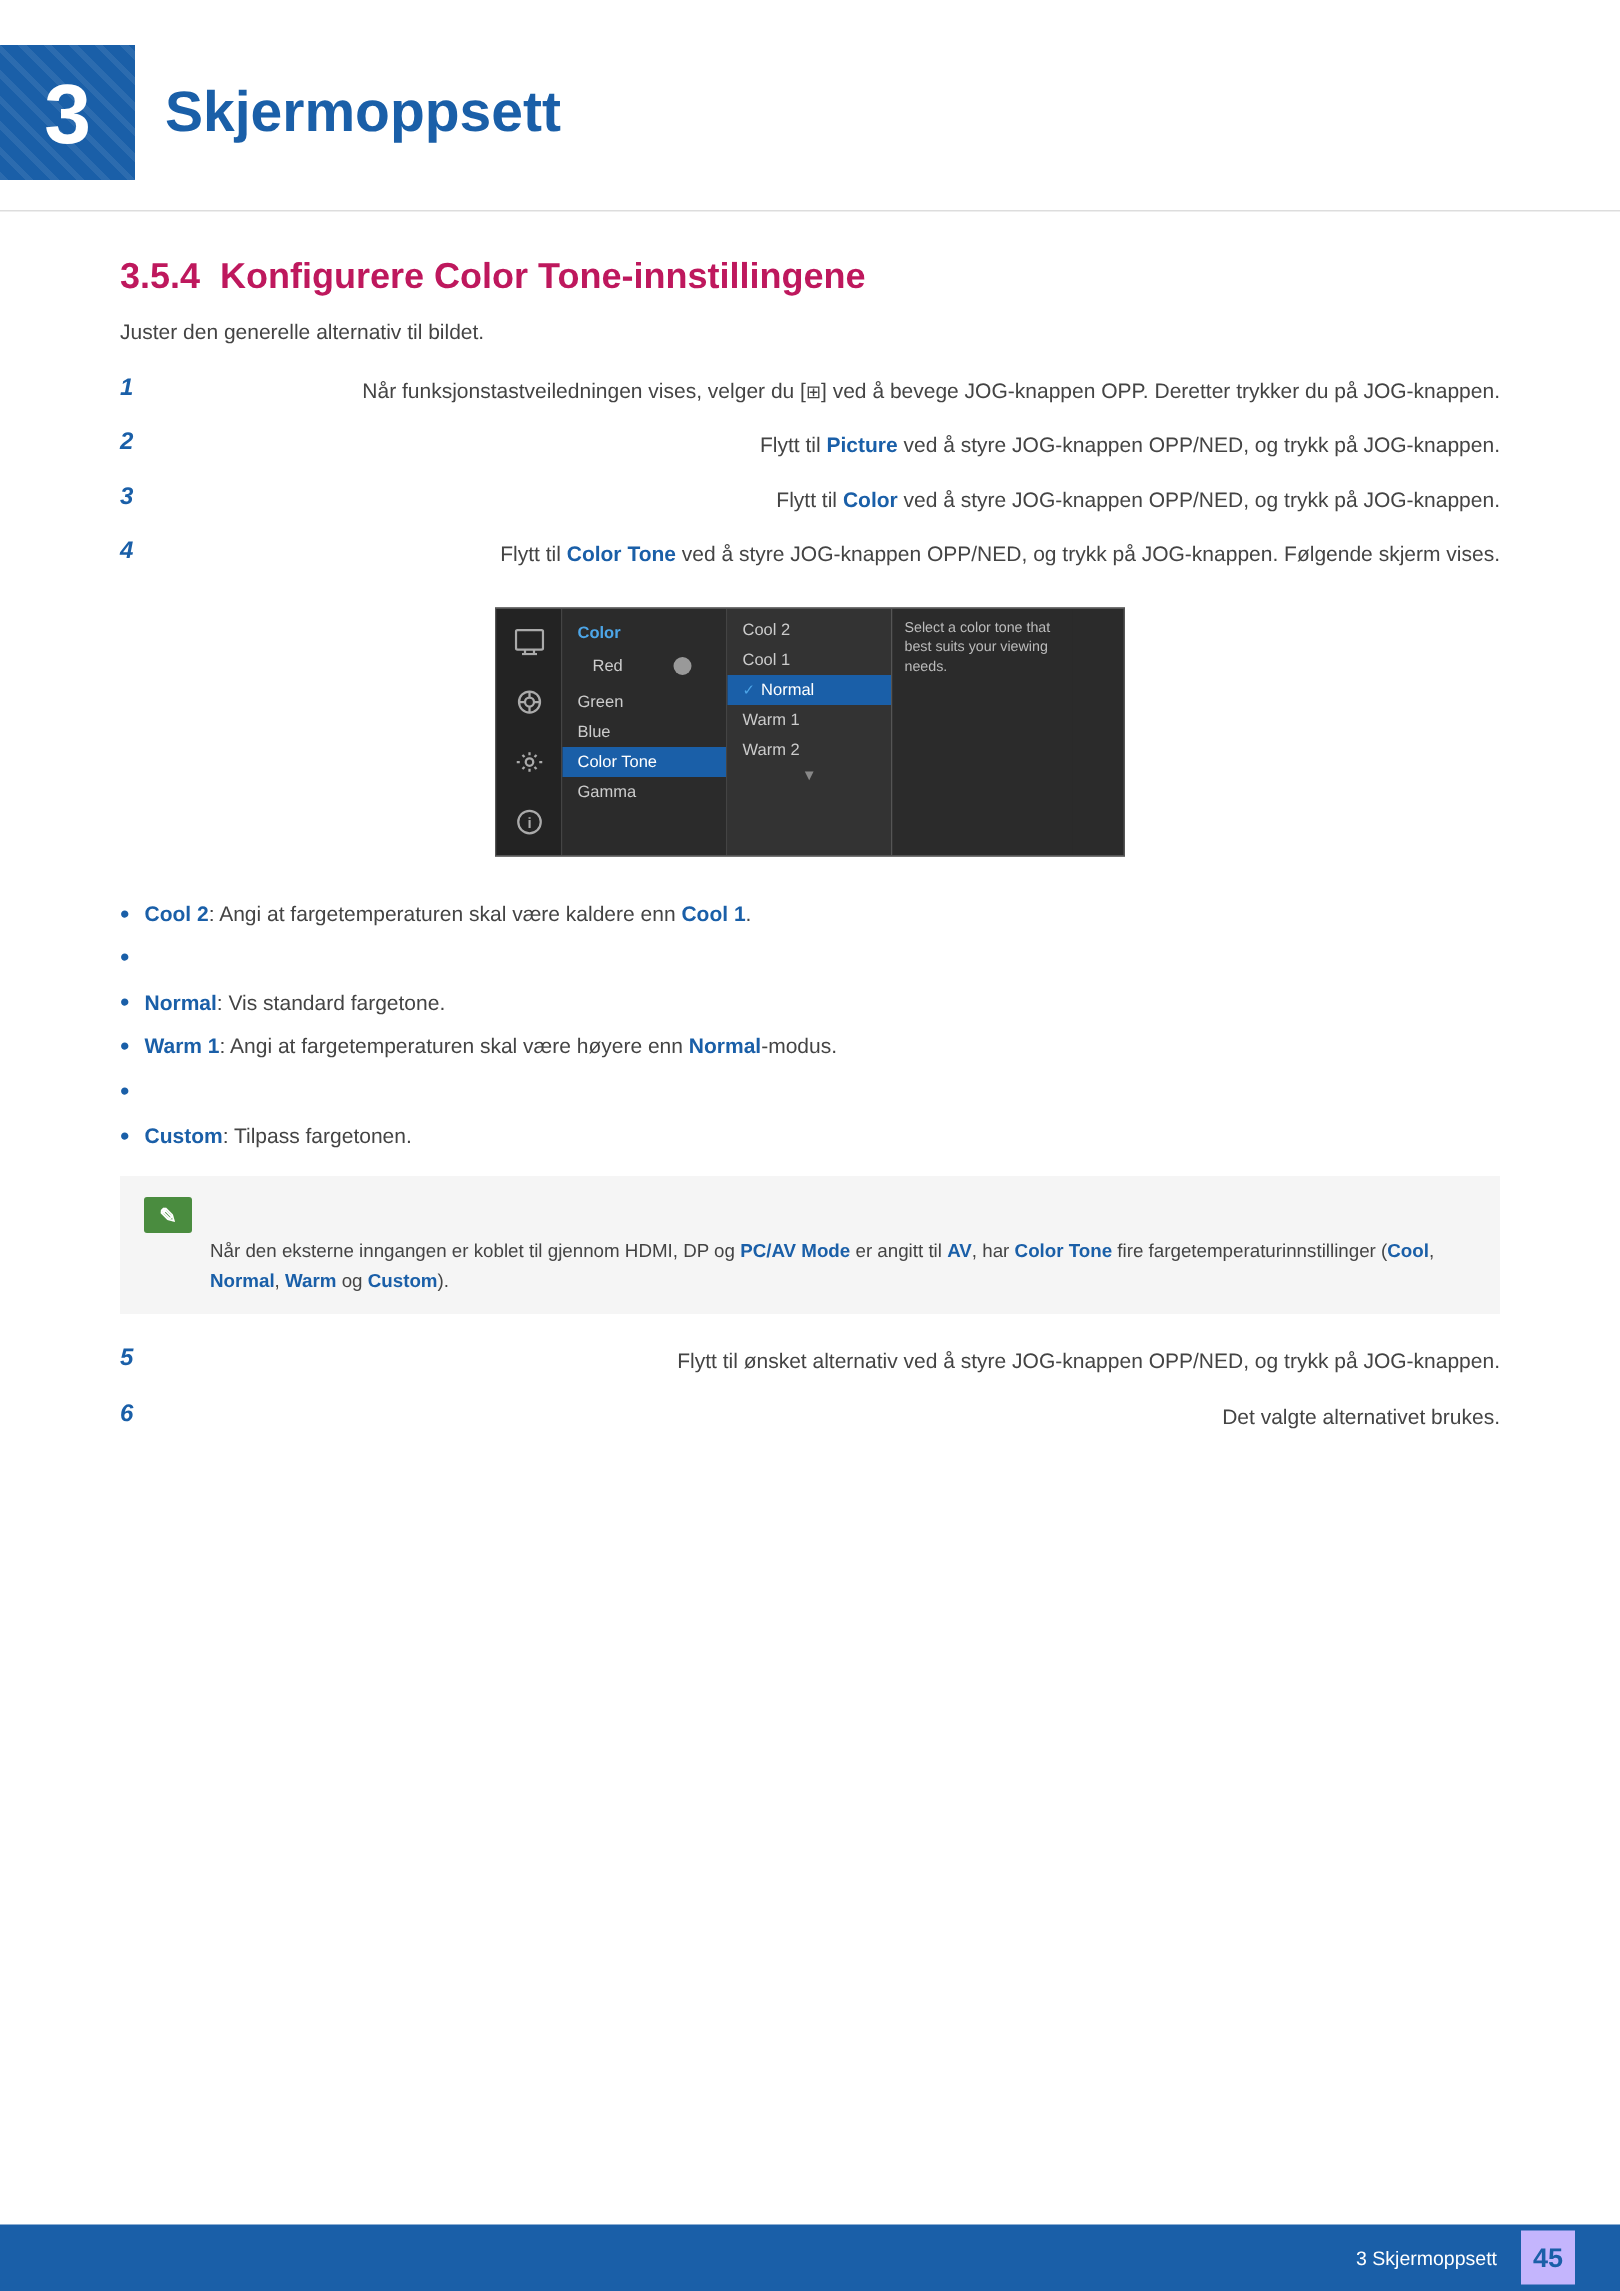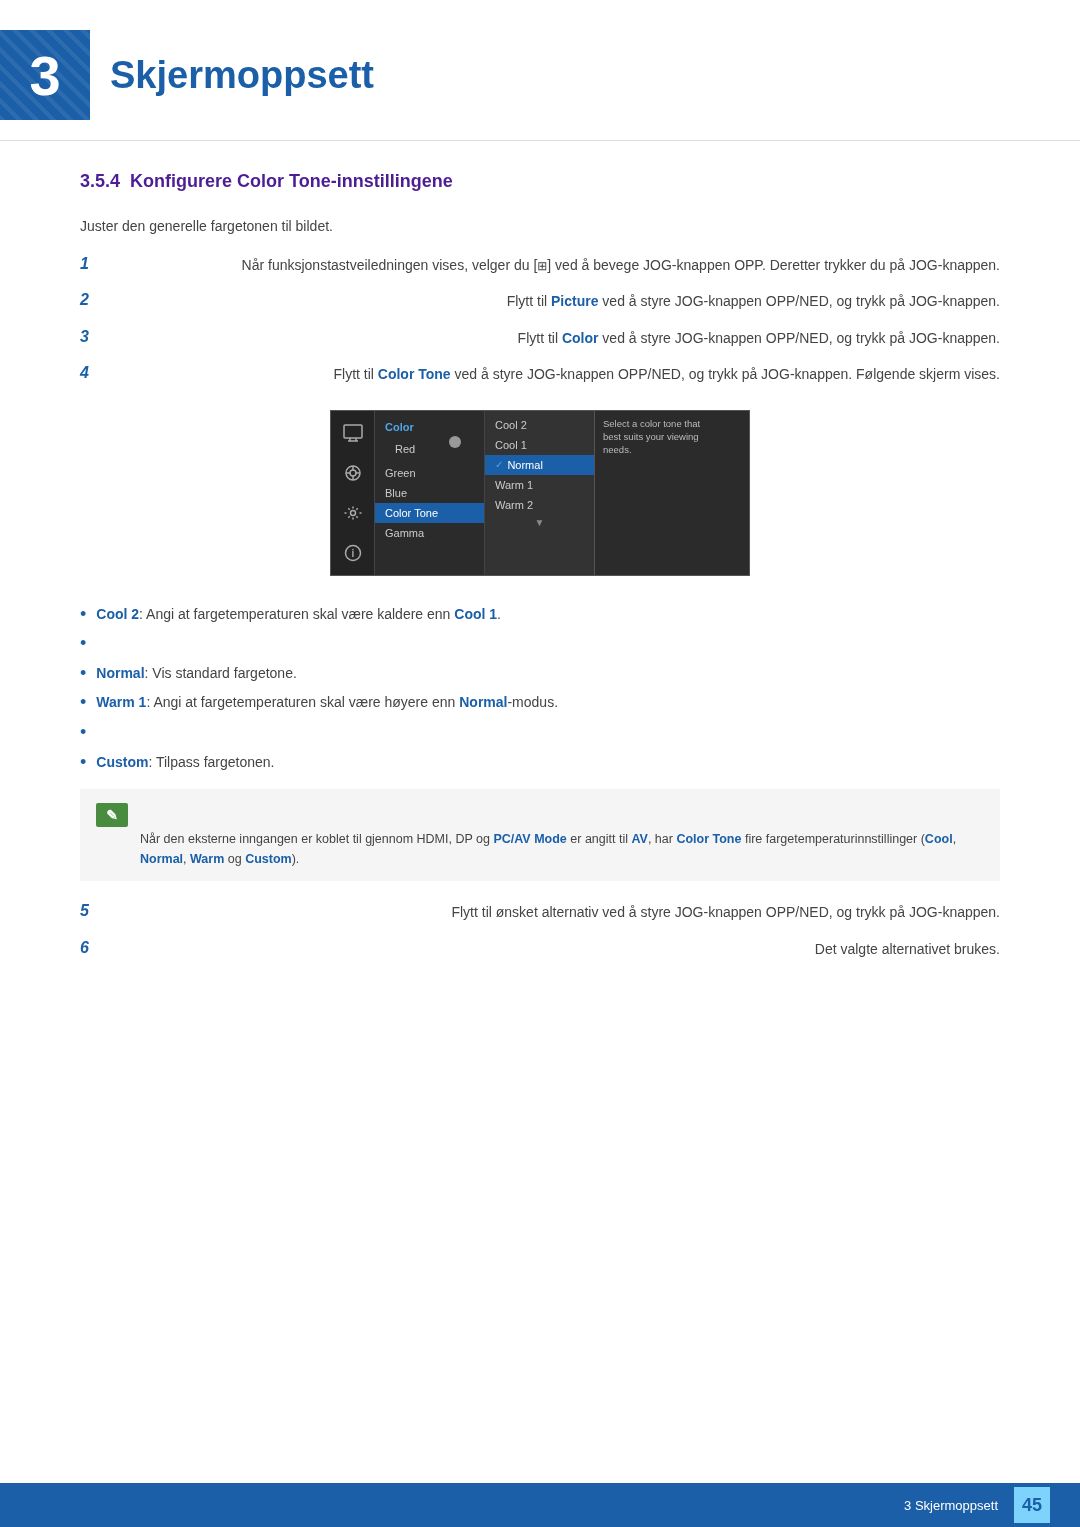--- a/index.html
+++ b/index.html
@@ -58,24 +58,24 @@
       font-weight: bold;
       color: #1a5fa8;
     }
 
     .content {
       padding: 0 80px 80px 80px;
     }
 
     
     .section-heading {
-      font-size: 18px;
-      font-weight: bold;
-      color: #4c1d95;
-      margin-bottom: 26px;
+      font-size: 24px;
+      font-weight: bold;
+      color: #be185d;
+      margin-bottom: 14px;
       margin-top: 10px;
     }
 
     .intro-text {
       font-size: 14px;
       color: #444;
       margin-bottom: 20px;
     }
 
     
@@ -260,35 +260,35 @@
       justify-content: flex-end;
       padding: 0 30px;
       gap: 16px;
     }
     .footer-text {
       color: #fff;
       font-size: 13px;
       margin-left: 40px;
     }
     .footer-number {
-      background: #7dd3fc;
+      background: #c4b5fd;
       color: #1a5fa8;
       width: 36px;
       height: 36px;
       display: flex;
       align-items: center;
       justify-content: center;
       font-size: 18px;
       font-weight: bold;
     }
 
     
     .ui-slider-bar {
       display: flex;
-      align-items: flex-start;
+      align-items: center;
       padding: 4px 6px;
       gap: 36px;
     }
     .ui-slider-track {
       background: #c00;
       height: 6px;
       flex: 1;
       border-radius: 2px;
       position: relative;
     }
@@ -317,21 +317,21 @@
   </div>
   <span class="chapter-title">Skjermoppsett</span>
 </div>
 
 <div class="content">
 
   <div class="section-heading">
     <span>3.5.4</span>&nbsp;&nbsp;<span>Konfigurere Color Tone-innstillingene</span>
   </div>
 
-  <p class="intro-text">Juster den generelle fargetonen til bildet.</p>
+  <p class="intro-text">Juster den generelle alternativ til bildet.</p>
 
   <ol class="steps-list">
     <li class="step-item">
       <span class="step-num">1</span>
       <span class="step-text">Når funksjonstastveiledningen vises, velger du [<span style="font-size:12px;">⊞</span>] ved å bevege JOG-knappen OPP. Deretter trykker du på JOG-knappen.</span>
     </li>
     <li class="step-item">
       <span class="step-num">2</span>
       <span class="step-text">Flytt til <b>Picture</b> ved å styre JOG-knappen OPP/NED, og trykk på JOG-knappen.</span>
     </li>

